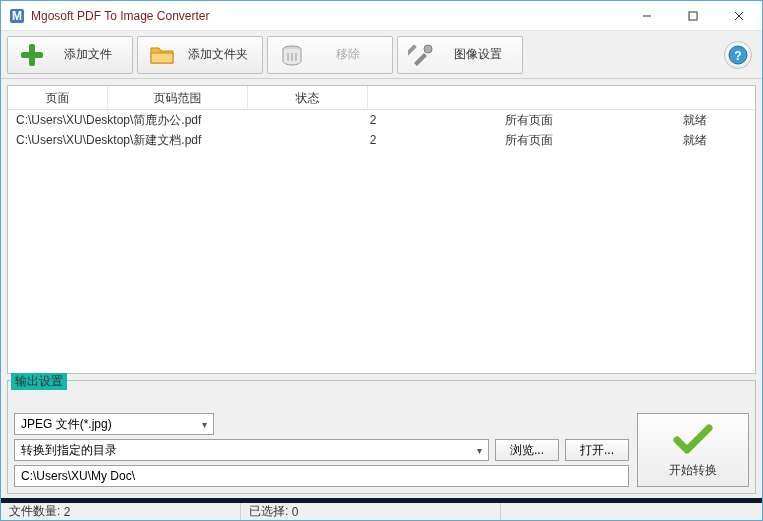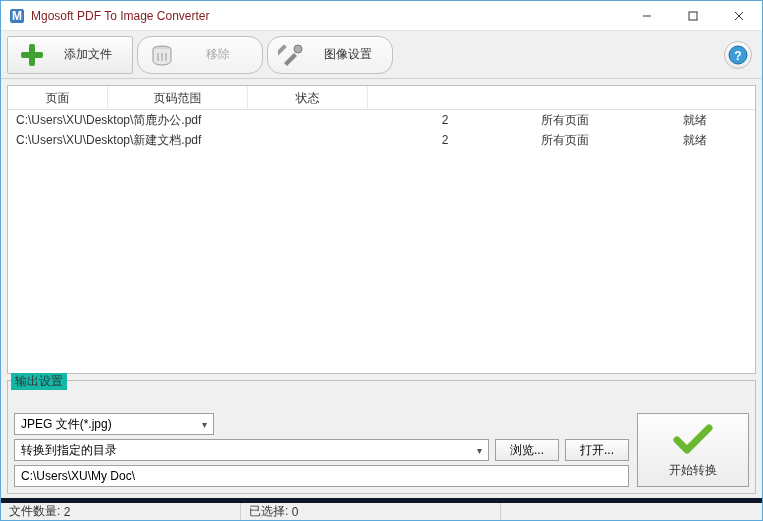--- a/index.html
+++ b/index.html
@@ -8,37 +8,37 @@
 
 .titlebar { height: 30px; background: #fff; display: flex; align-items: center; padding-left: 8px; border-bottom: 1px solid #e5e5e5; }
 .titlebar .app-icon { width: 16px; height: 16px; margin-right: 6px; }
 .titlebar .title { flex: 1; color: #7f1d1d; }
 .titlebar .win-controls { display: flex; }
 .titlebar .win-btn { width: 46px; height: 29px; display: flex; align-items: center; justify-content: center; color: #333; }
 
 
 .toolbar { height: 48px; background: #f0f0f0; display: flex; align-items: center; padding: 16px 6px; gap: 4px; border-bottom: 1px solid #d0d0d0; }
 .tool-btn { height: 38px; min-width: 126px; display: flex; align-items: center; gap: 8px; padding: 0 10px; border: 1px solid #c0c0c0; background: linear-gradient(#fdfdfd,#ececec); border-radius: 2px; cursor: pointer; }
-.tool-btn.light { background: linear-gradient(#fcfcfc,#f2f2f2); border-radius: 14px; }
+.tool-btn.light { background: linear-gradient(#fcfcfc,#f2f2f2); }
 .tool-btn .icon { width: 28px; height: 28px; flex-shrink: 0; }
 .tool-btn .label { flex: 1; text-align: center; color: #333; }
 .tool-btn.remove .label { color: #aaa; }
 .toolbar .spacer { flex: 1; }
 .help-btn { width: 28px; height: 28px; border-radius: 50%; border: 1px solid #c0c0c0; background: linear-gradient(#fdfdfd,#ececec); display: flex; align-items: center; justify-content: center; cursor: pointer; margin-right: 4px; }
 
 
 .main { flex: 1; margin: 6px; border: 1px solid #c0c0c0; background: #fff; display: flex; flex-direction: column; overflow: hidden; }
 .list-header { display: flex; height: 24px; border-bottom: 1px solid #e0e0e0; background: #fff; }
 .list-header .col { padding: 4px 8px; color: #333; border-right: 1px solid #e8e8e8; }
 .col-file { flex: 1; text-align: left; }
 .col-pages { width: 100px; text-align: center; }
 .col-range { width: 140px; text-align: center; }
 .col-status { width: 120px; text-align: center; }
 .list-body { flex: 1; overflow: auto; }
-.row { display: flex; height: 20px; align-items: center; }
+.row { display: flex; height: 20px; align-items: center; gap: 36px; }
 .row .cell { padding: 2px 8px; color: #333; }
 .row .cell.col-file { flex: 1; text-align: left; }
 .row .cell.col-pages { width: 100px; text-align: center; }
 .row .cell.col-range { width: 140px; text-align: center; }
 .row .cell.col-status { width: 120px; text-align: center; }
 
 
 .output-section { margin: 0 6px 4px 6px; border: 1px solid #c0c0c0; padding: 4px 6px 6px 6px; position: relative; }
 .output-section .legend { position: absolute; top: -8px; left: 3px; background: #14b8a6; padding: 0 4px; color: #333; }
 .output-body { display: flex; gap: 8px; margin-top: 28px; }
@@ -93,20 +93,27 @@
 </div>
 
 <div class="toolbar">
   <div class="tool-btn">
     <svg class="icon" viewBox="0 0 28 28">
         <rect x="11" y="3" width="6" height="22" rx="2" fill="#3fa12f"></rect>
         <rect x="3" y="11" width="22" height="6" rx="2" fill="#3fa12f"></rect>
       </svg>
     <span class="label">添加文件</span>
   </div>
+  <div class="tool-btn">
+    <svg class="icon" viewBox="0 0 28 28">
+        <path d="M3 7h8l2 3h12v12H3z" fill="#f4b63f" stroke="#c78b1a"></path>
+        <rect x="3" y="12" width="22" height="10" fill="#f9d37a" stroke="#c78b1a"></rect>
+      </svg>
+    <span class="label">添加文件夹</span>
+  </div>
   <div class="tool-btn light remove">
     <svg class="icon" viewBox="0 0 28 28">
         <ellipse cx="14" cy="8" rx="9" ry="3" fill="#d6d6d6" stroke="#9a9a9a"></ellipse>
         <path d="M5 8v12c0 2 4 4 9 4s9-2 9-4V8" fill="#e8e8e8" stroke="#9a9a9a"></path>
         <line x1="10" y1="12" x2="10" y2="20" stroke="#9a9a9a"></line>
         <line x1="14" y1="12" x2="14" y2="20" stroke="#9a9a9a"></line>
         <line x1="18" y1="12" x2="18" y2="20" stroke="#9a9a9a"></line>
       </svg>
     <span class="label">移除</span>
   </div>

